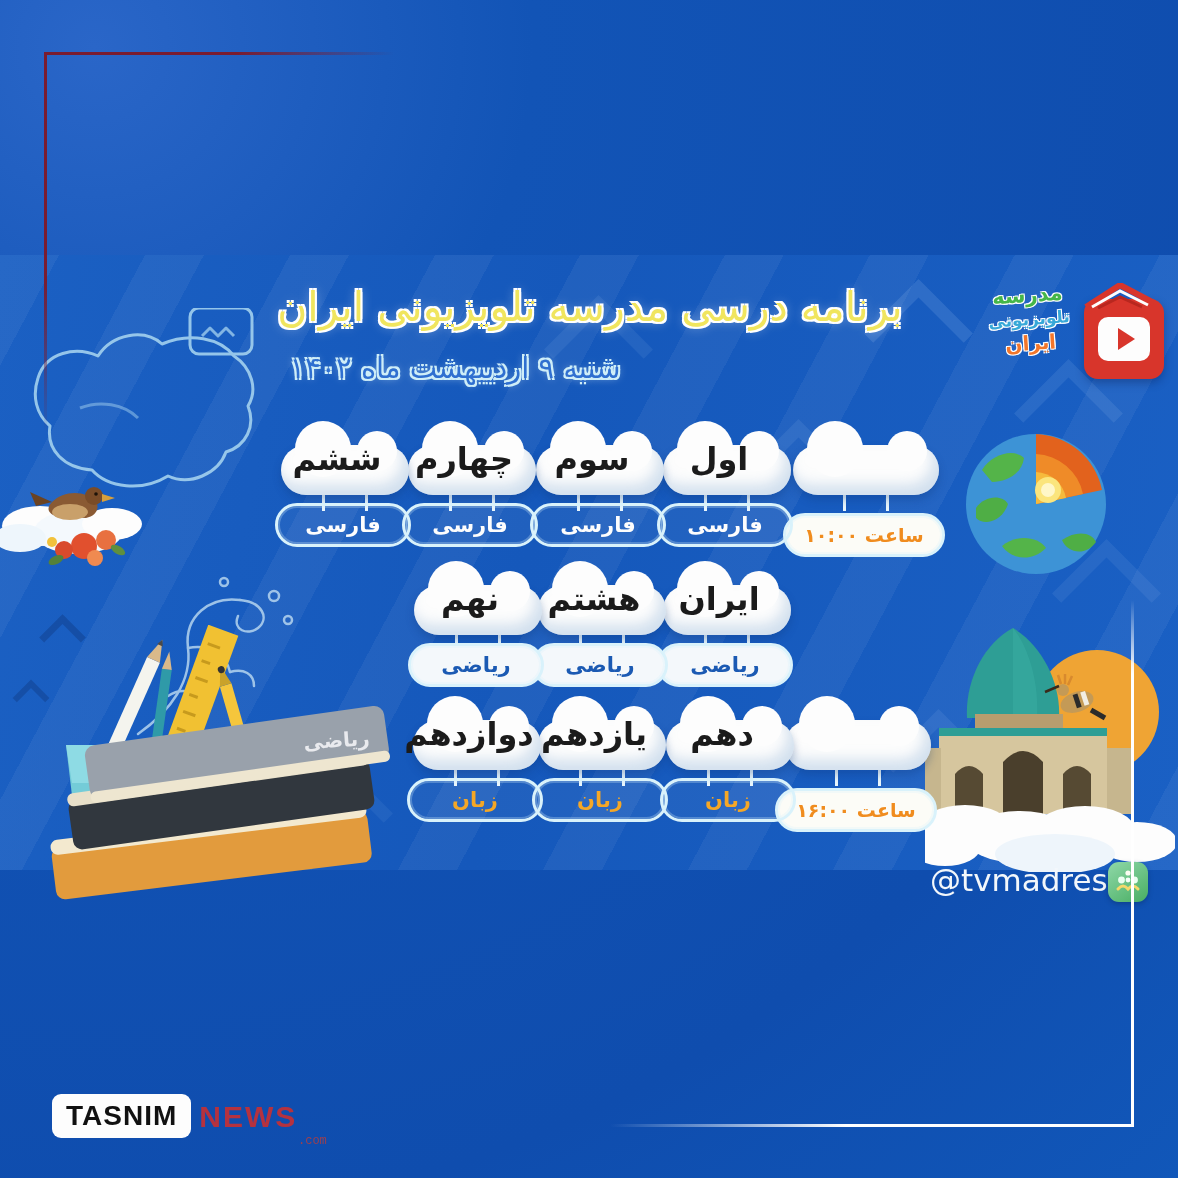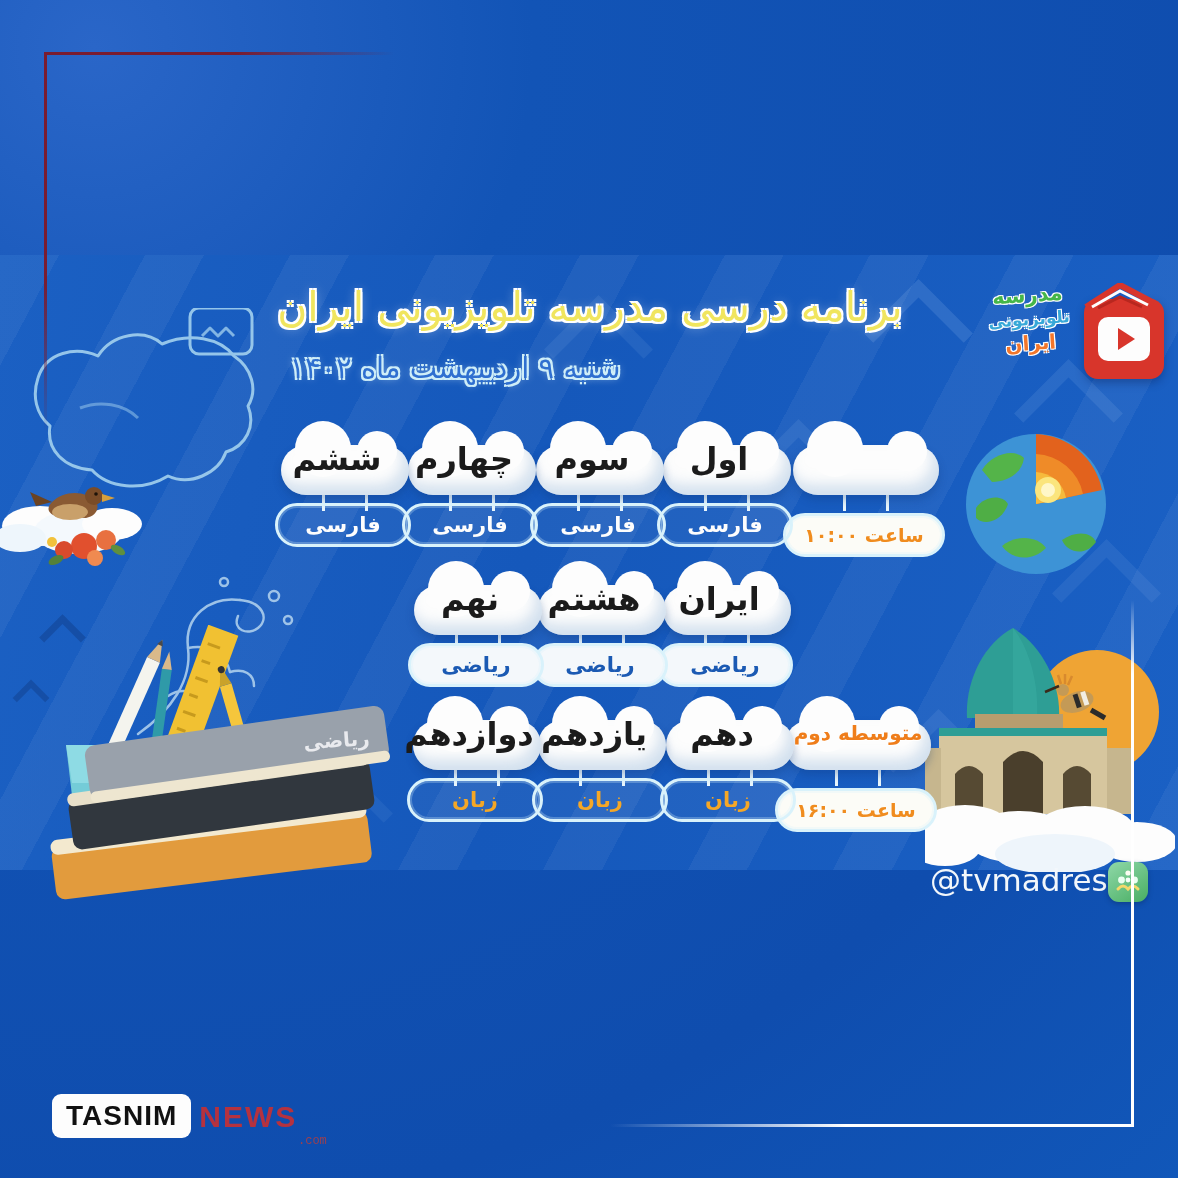--- a/index.html
+++ b/index.html
@@ -319,21 +319,20 @@
     <div class="grade-label">نهم</div>
     <div class="conn">
         <span></span>
         <span></span>
       </div>
     <div class="pill white">ریاضی</div>
   </div>
 
   <div class="cell cat" style="left:773px;top:445px">
     <div class="cloud-base"></div>
-    <div class="cat-label">متوسطه دوم</div>
     <div class="conn">
         <span></span>
         <span></span>
       </div>
     <div class="pill time">ساعت ۱۶:۰۰</div>
   </div>
   <div class="cell" style="left:655px;top:445px">
     <div class="cloud-base"></div>
     <div class="grade-label">دهم</div>
     <div class="conn">

